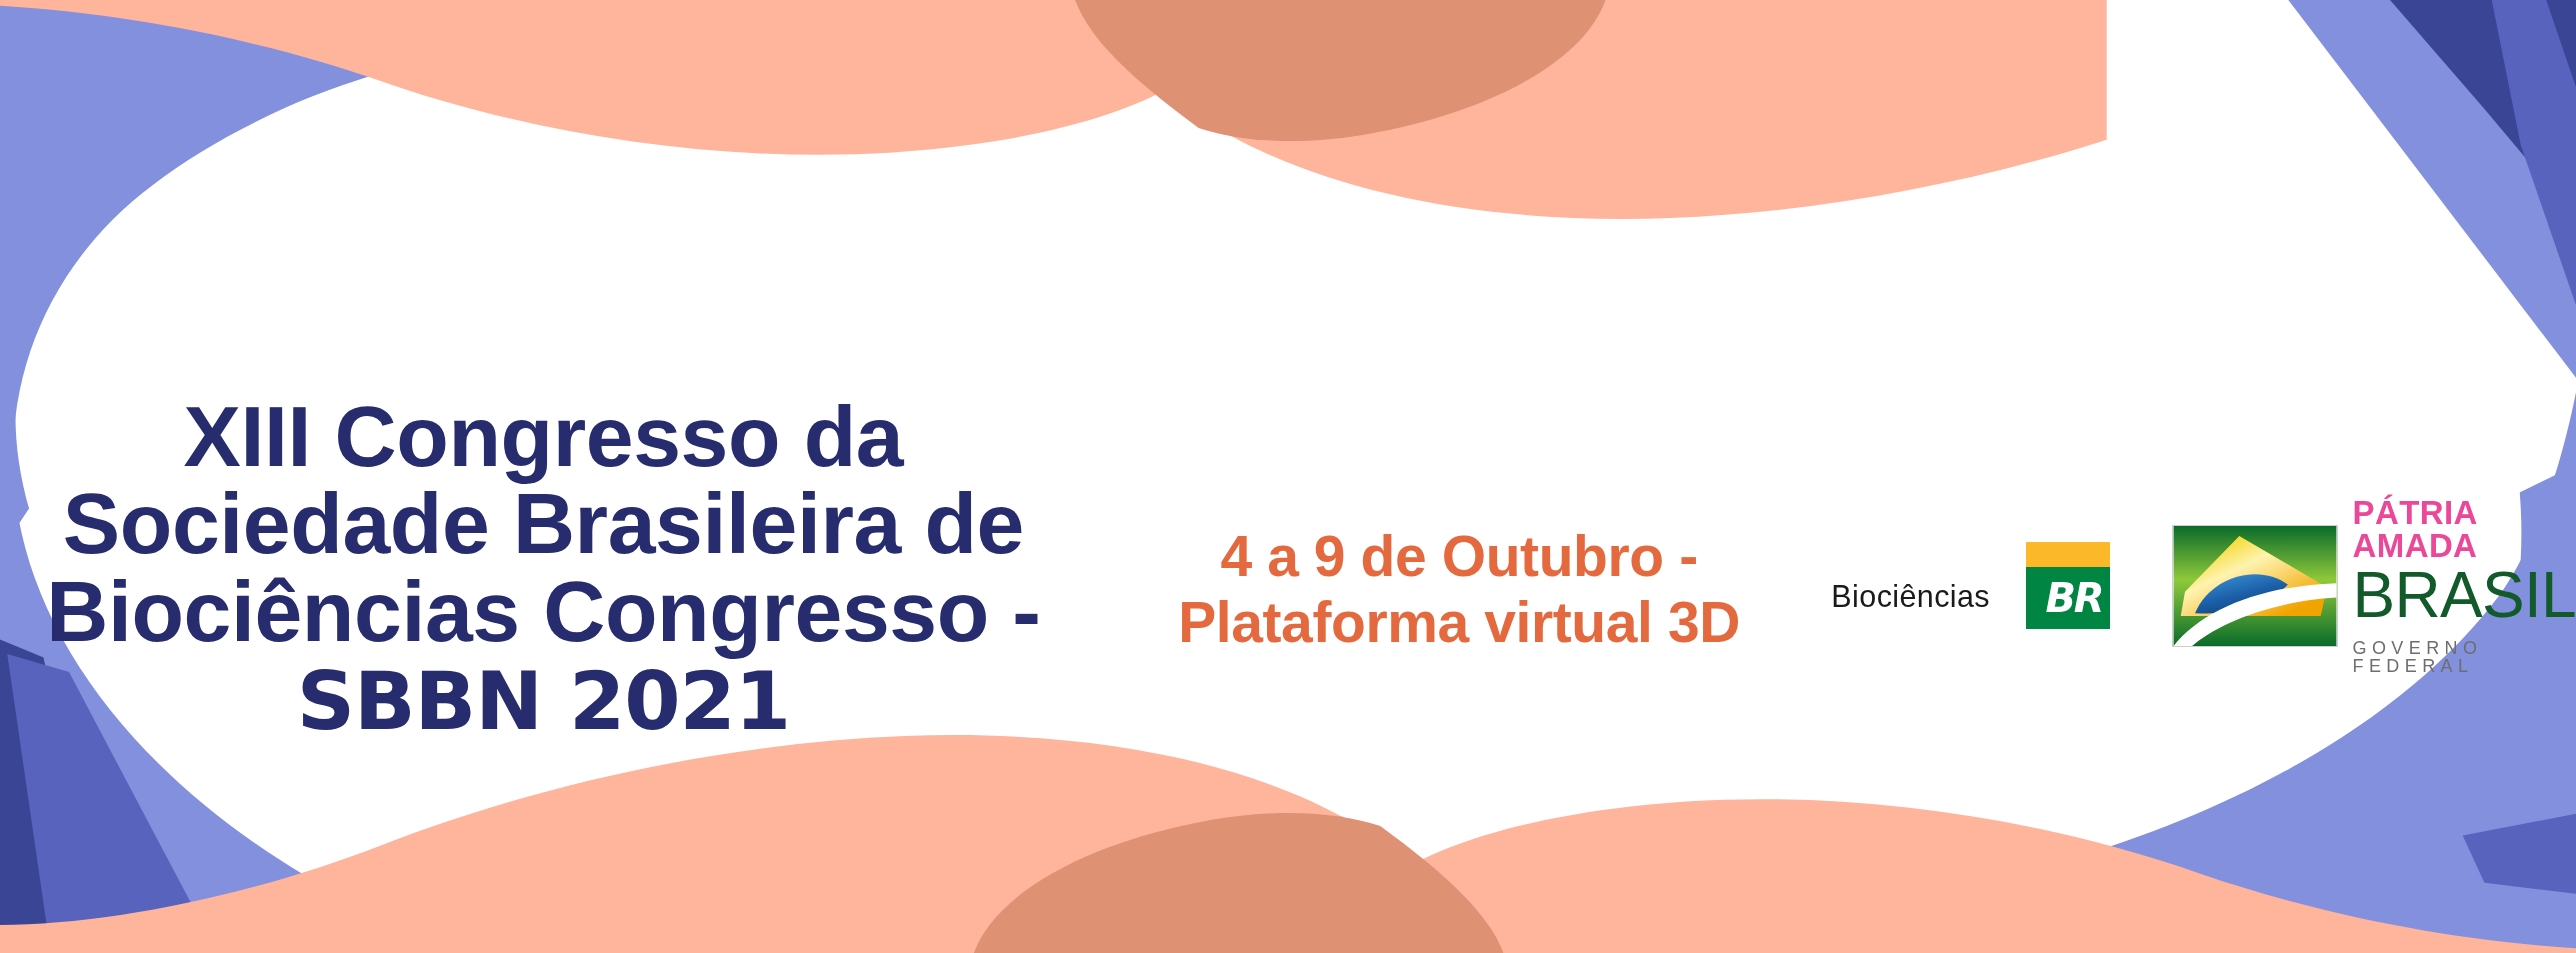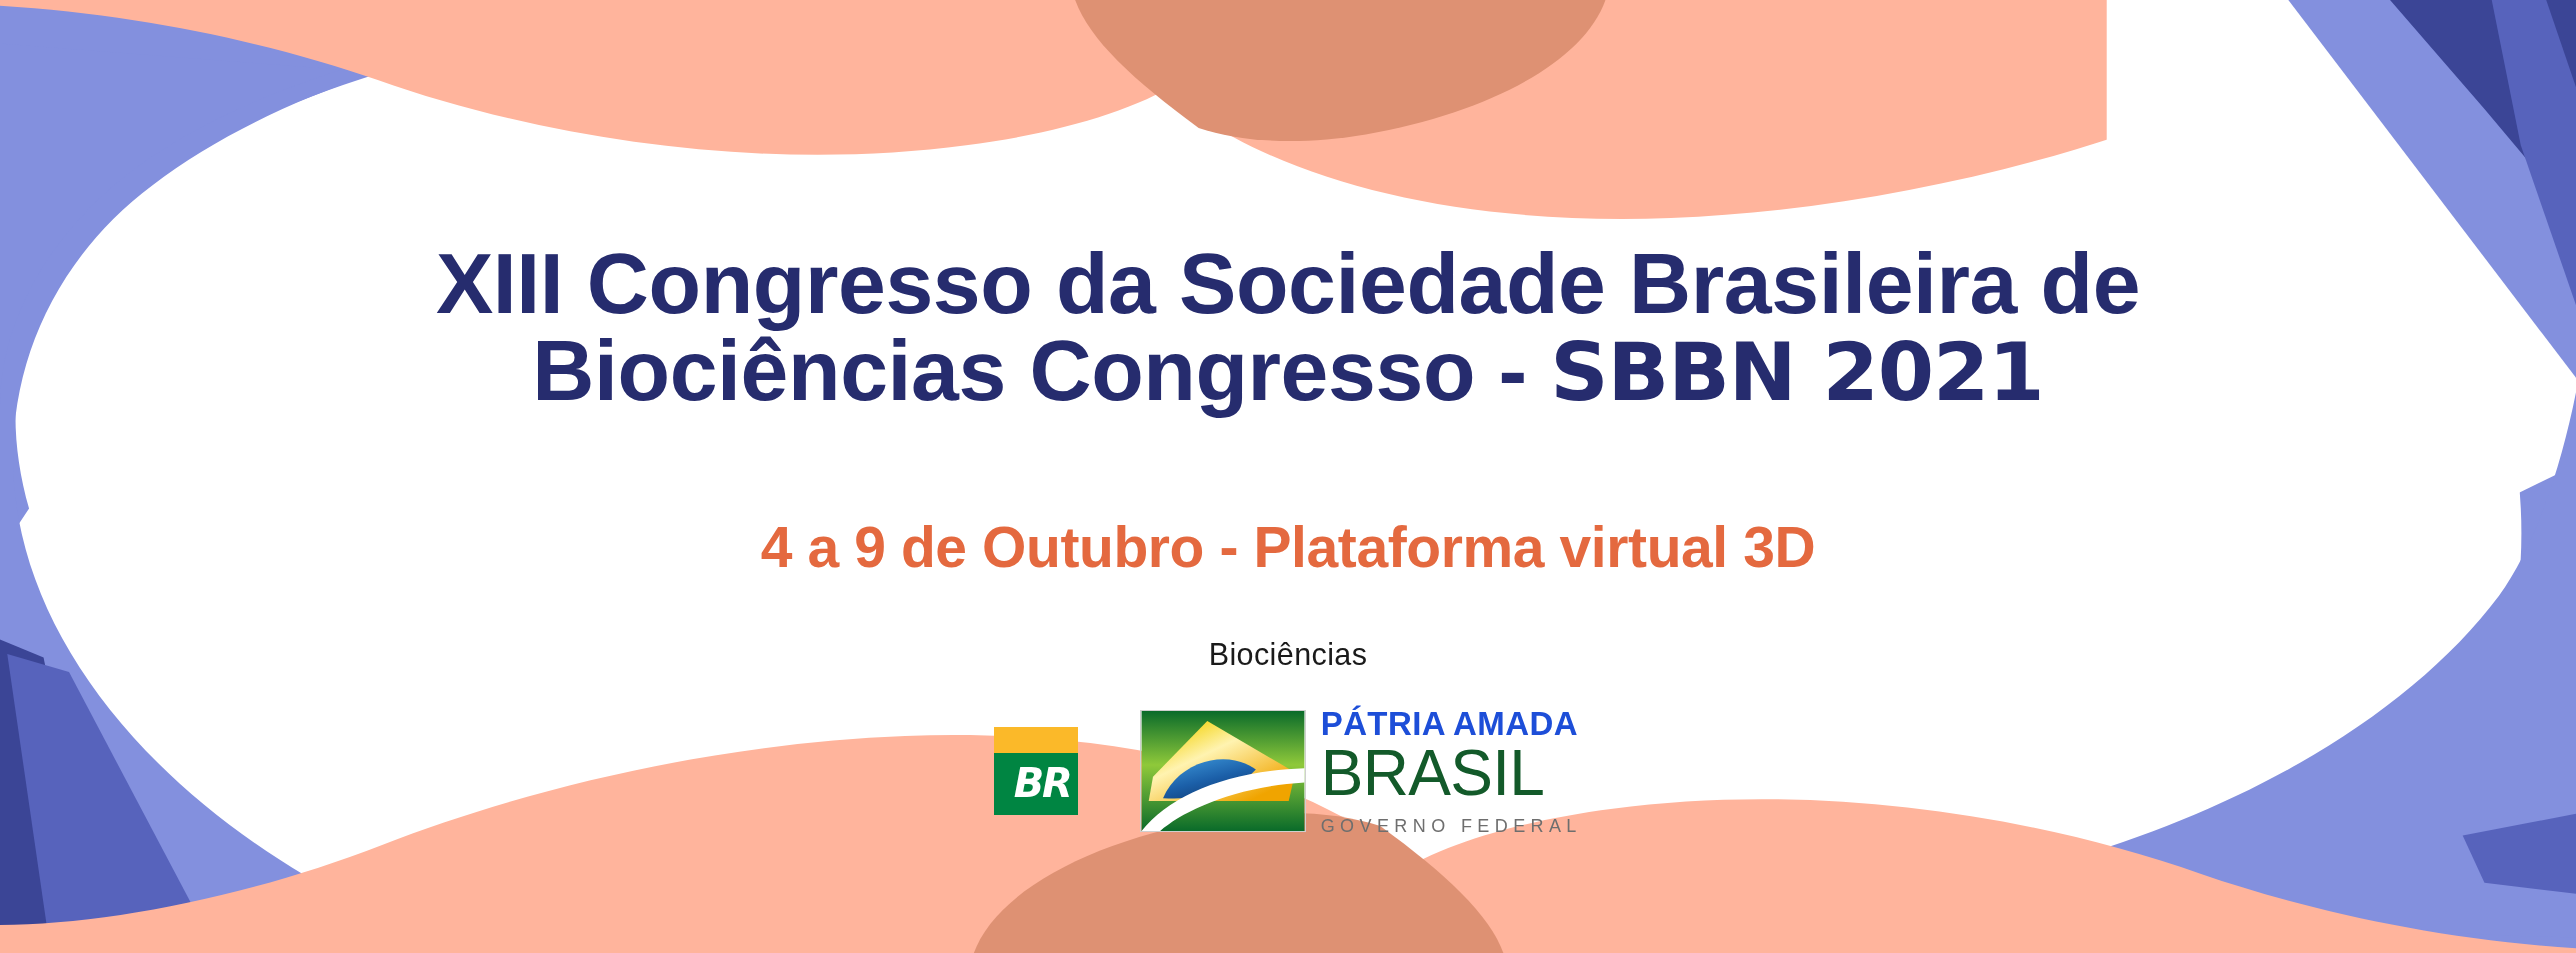--- a/index.html
+++ b/index.html
@@ -28,25 +28,25 @@
     z-index: 0;
     pointer-events: none;
   }
 
   
   #content {
     position: absolute;
     inset: 0;
     z-index: 2;
     display: flex;
-    flex-direction: column;
     align-items: center;
     justify-content: flex-start;
     padding-top: 182px;
     box-sizing: border-box;
+    gap: 36px;
   }
 
   .title-block {
     text-align: center;
     line-height: 1.02;
     color: #262c6e;
     font-weight: 700;
     font-size: 86px;
     letter-spacing: -0.4px;
     font-family: "Liberation Sans", sans-serif;
@@ -149,21 +149,21 @@
     border: 0.7px solid #cfcfcf;
     box-sizing: border-box;
   }
   .brasil-text {
     display: flex;
     flex-direction: column;
     justify-content: center;
     line-height: 1;
   }
   .bt-patria {
-    color: #1d4ed8;
+    color: #ec4899;
     font-family: "Liberation Sans", sans-serif;
     font-weight: 700;
     font-size: 33px;
     letter-spacing: 0.4px;
   }
   .bt-brasil {
     color: #135a2a;
     font-family: "Liberation Sans", sans-serif;
     font-weight: 400;
     font-size: 64px;

